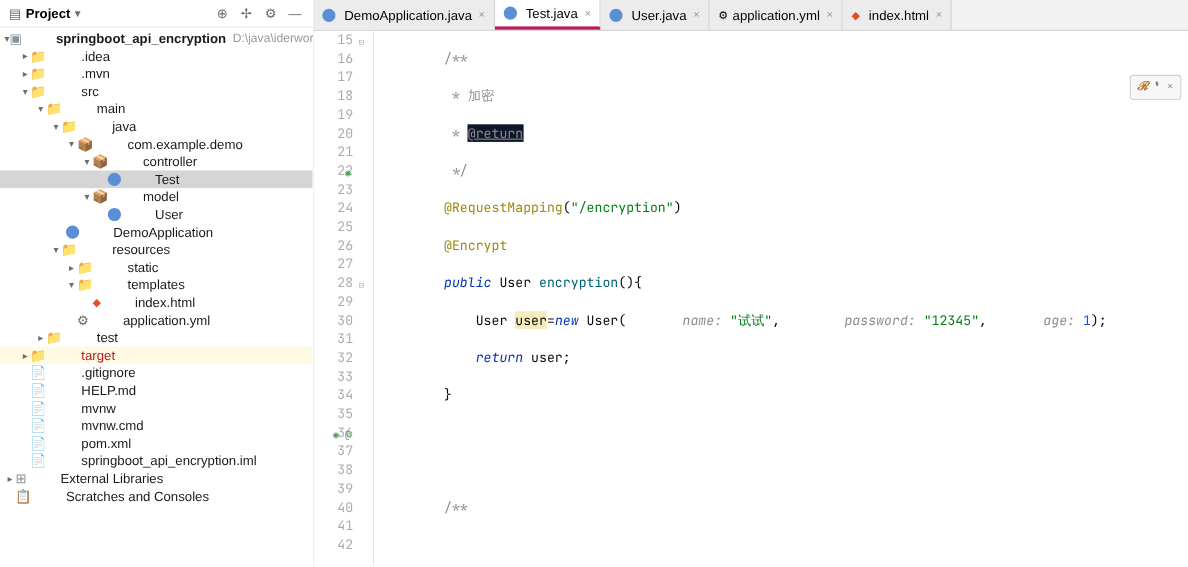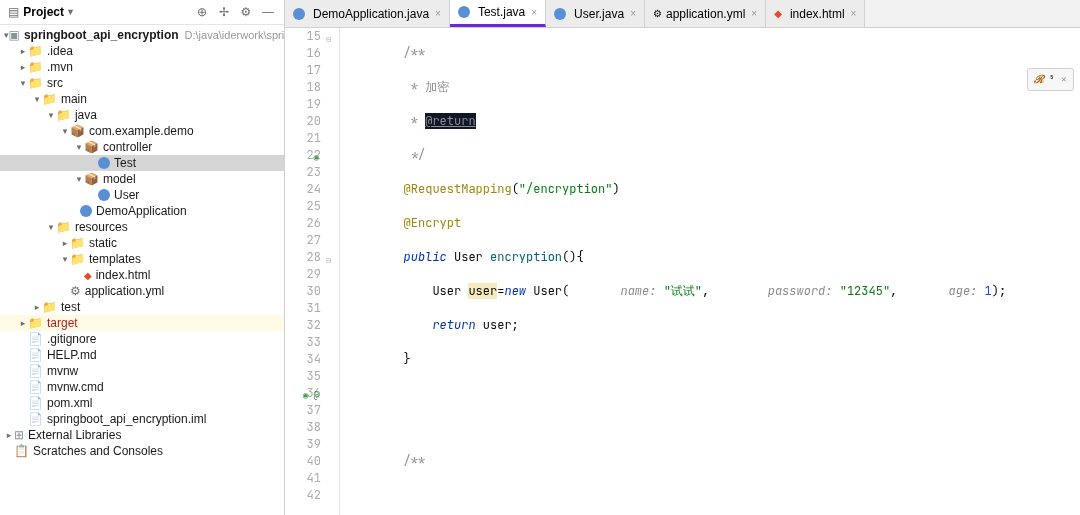--- a/index.html
+++ b/index.html
@@ -70,21 +70,21 @@
     .tree-row.highlighted {
       background: #fffae3;
     }
     .expand { width: 10px; font-size: 9px; color: #6e6e6e; text-align: center; }
     .folder-icon { color: #87939A; margin-right: 4px; }
     .module-icon { color: #87939A; margin-right: 4px; }
     .java-icon { width:12px; height:12px; border-radius:50%; background:#5a8fd6; margin-right:4px; display:inline-block; }
     .file-icon { color: #6e6e6e; margin-right: 4px; }
     .html-icon { color: #e44d26; margin-right: 4px; font-size:10px; }
     .yml-icon { color: #6e6e6e; margin-right: 4px; }
-    .tree-label { color: #1a1a1a; }
+    .tree-label { color: #1a1a1a; margin-left: 27px; }
     .tree-label.bold { font-weight: bold; }
     .tree-label.orange { color: #b91c1c; }
     .tree-meta { color: #999; margin-left: 6px; font-size:11px; }
     .editor-panel {
       flex: 1;
       display: flex;
       flex-direction: column;
       min-width: 0;
       justify-content: flex-end;
     }
@@ -99,21 +99,21 @@
       display: flex;
       align-items: center;
       padding: 0 8px;
       border-right: 1px solid #d1d1d1;
       gap: 4px;
       cursor: pointer;
       background: #ececec;
     }
     .tab.active {
       background: #fff;
-      border-bottom: 3px solid #6d28d9;
+      border-bottom: 3px solid #be185d;
     }
     .tab-icon { font-size: 10px; }
     .tab-close { color: #999; font-size: 10px; margin-left: 2px; }
     .editor-body {
       flex: 1;
       display: flex;
       overflow: hidden;
       font-family: "JetBrains Mono", Consolas, monospace;
       font-size: 12px;
       line-height: 17px;
@@ -241,21 +241,21 @@
         </div>
       <div class="tree-row" style="padding-left:74px">
           <span class="expand">▾</span>
           <span class="folder-icon">📦</span>
           <span class="tree-label">model</span>
         </div>
       <div class="tree-row" style="padding-left:98px">
           <span class="java-icon"></span>
           <span class="tree-label">User</span>
         </div>
-      <div class="tree-row" style="padding-left:80px">
+      <div class="tree-row" style="padding-left:60px">
           <span class="java-icon"></span>
           <span class="tree-label">DemoApplication</span>
         </div>
       <div class="tree-row" style="padding-left:46px">
           <span class="expand">▾</span>
           <span class="folder-icon">📁</span>
           <span class="tree-label">resources</span>
         </div>
       <div class="tree-row" style="padding-left:60px">
           <span class="expand">▸</span>

